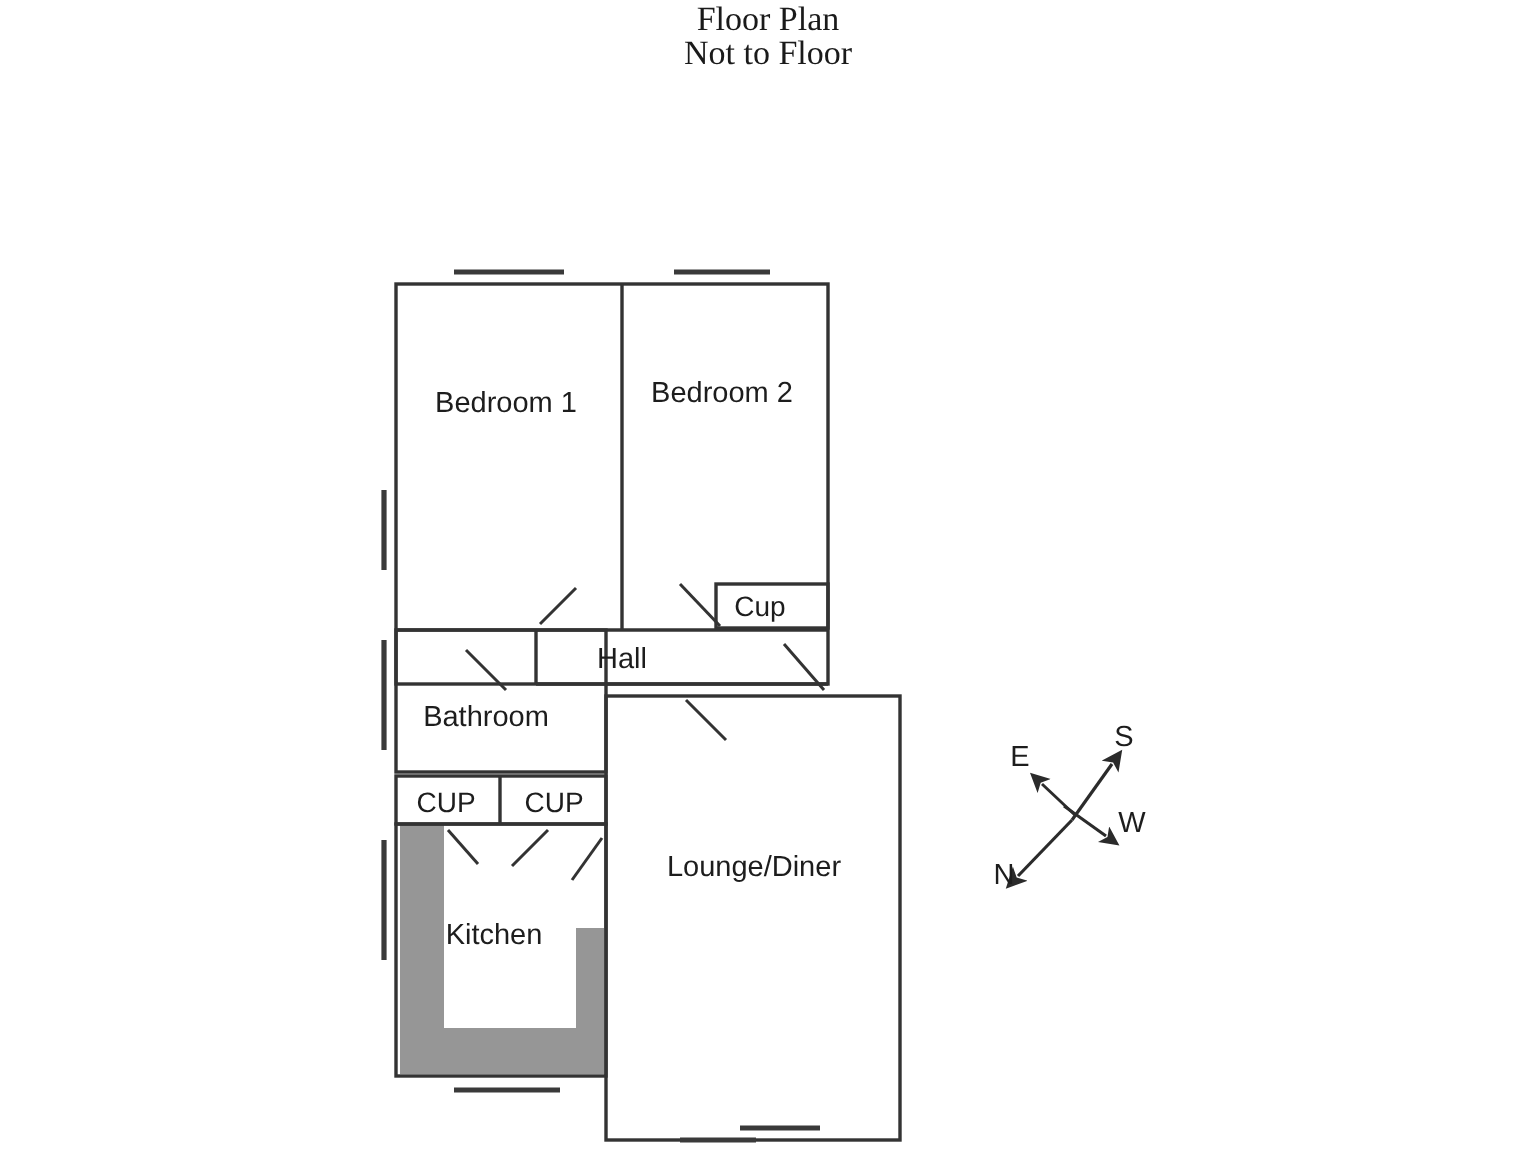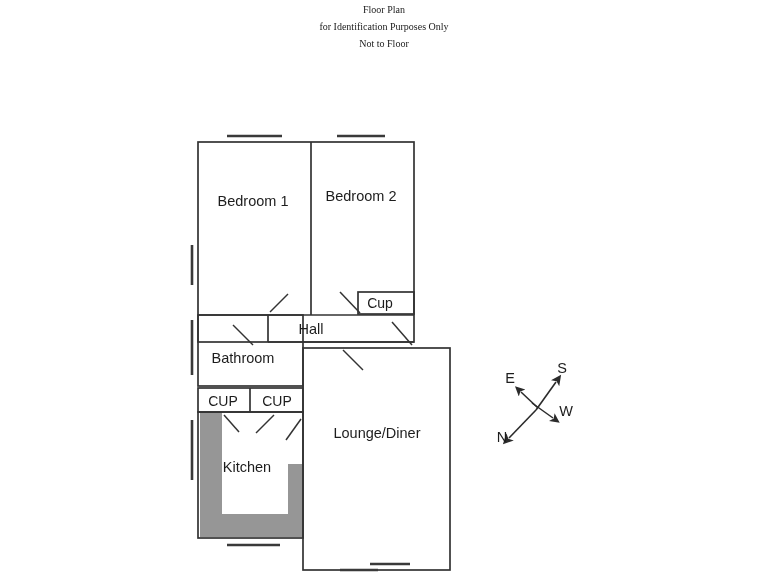--- a/index.html
+++ b/index.html
@@ -15,21 +15,21 @@
     overflow: hidden;
   }
 
   .title-block {
     position: absolute;
     left: 0;
     top: 0;
     width: 768px;
     text-align: center;
     font-family: "Liberation Serif", serif;
-    font-size: 10px;
+    font-size: 17px;
     color: #1a1a1a;
     line-height: 17px;
     padding-top: 1px;
   }
   .title-line { display: block; white-space: pre; }
 
   .plan-svg {
     position: absolute;
     left: 0;
     top: 0;
@@ -49,21 +49,20 @@
     font-family: "Liberation Sans", sans-serif;
     font-size: 14.5px;
     fill: #1d1d1d;
   }
 </style>
 </head>
 <body>
 
 <div class="title-block">
   <span class="title-line">Floor Plan</span>
-  <span class="title-line">for Identification Purposes Only</span>
   <span class="title-line">Not to Floor</span>
 </div>
 
 <svg class="plan-svg" width="768" height="576" viewBox="0 0 768 576">
 
   <g>
 
     <rect x="200" y="412" width="22" height="125" fill="#969696"></rect>
     <rect x="200" y="514" width="100" height="23" fill="#969696"></rect>
     <rect x="288" y="464" width="14" height="73" fill="#969696"></rect>

